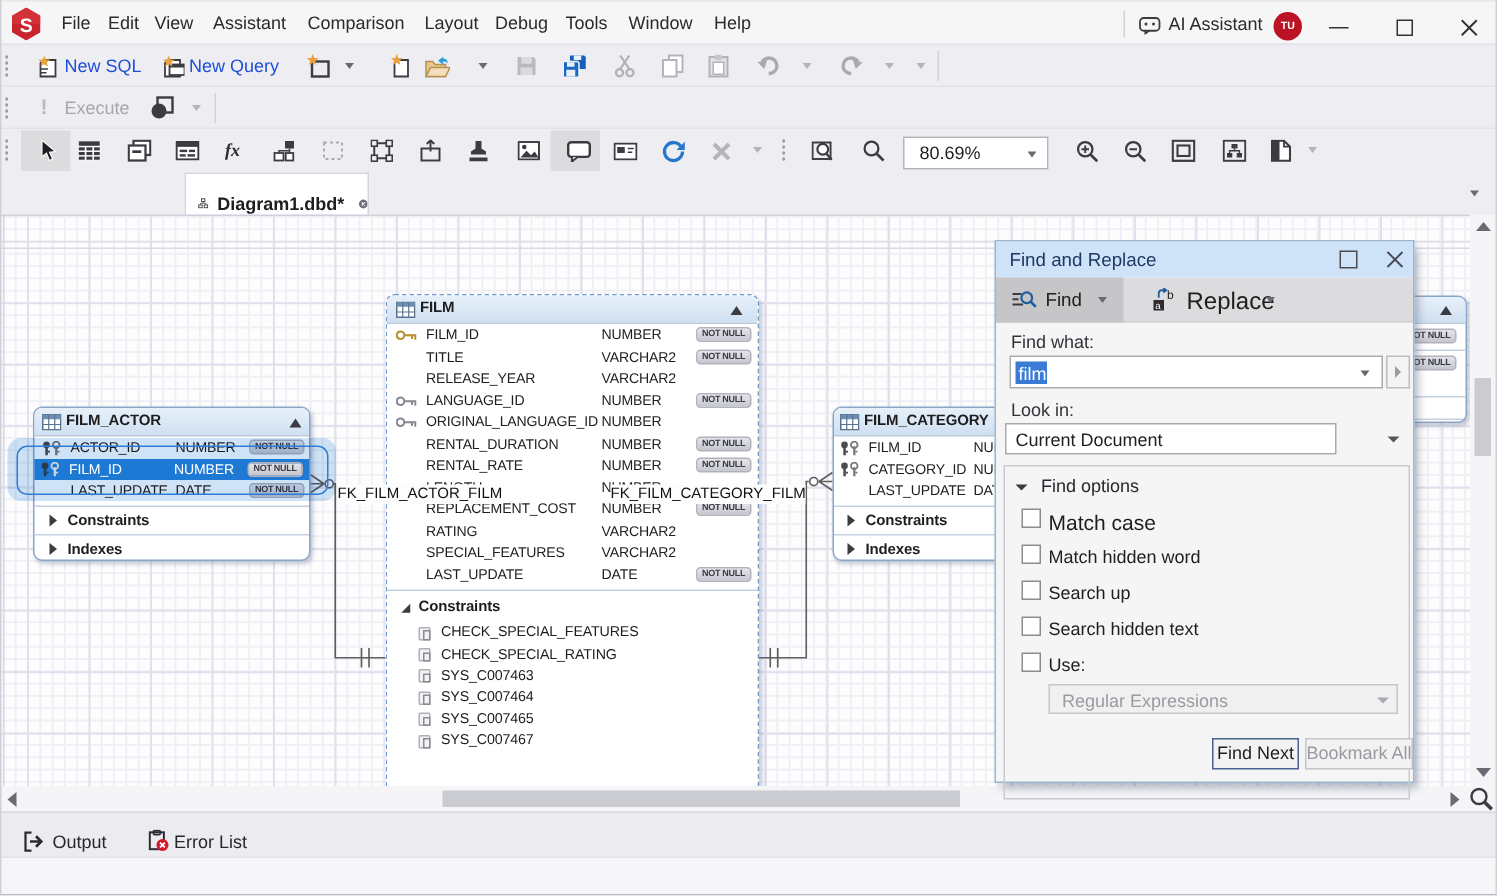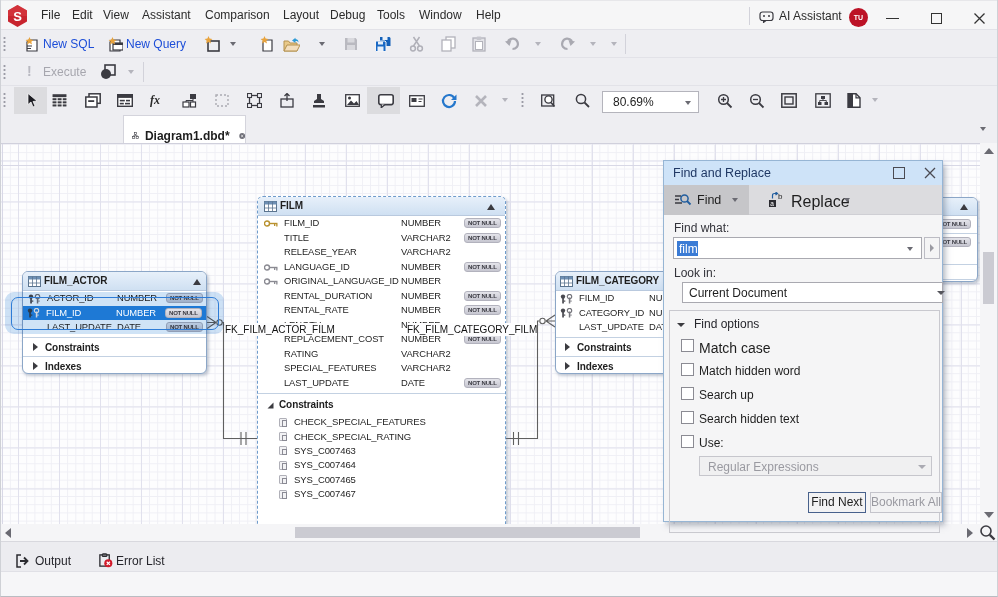--- a/index.html
+++ b/index.html
@@ -666,21 +666,21 @@
   <span class="dlglabel" style="left:10px;top:60px">Find what:</span>
   <div class="dlginput" style="left:9px;top:76px;width:249px;height:22px">
     <div class="abs" style="left:3px;top:3px;width:21px;height:15px;background:#3a7bd5"></div>
     <span class="abs" style="left:5px;top:3.5px;font-size:12px;color:#fff">film</span>
     <span class="caret abs" style="left:233px;top:9px"></span>
   </div>
   <div class="abs" style="left:260px;top:76px;width:16px;height:22px;background:#f4f4f5;border:1px solid #bcbcc4">
     <div class="arr" style="left:5px;top:6px;position:absolute;border-top:4px solid transparent;border-bottom:4px solid transparent;border-left:4.5px solid #9a9aa2"></div>
   </div>
   <span class="dlglabel" style="left:10px;top:105px">Look in:</span>
-  <div class="dlginput" style="left:18px;top:121px;width:261px;height:21px">
+  <div class="dlginput" style="left:6px;top:121px;width:221px;height:21px">
     <span class="abs" style="left:6px;top:3px;font-size:12px;color:#1e1e1e">Current Document</span>
     <span class="combo-arrow" style="left:254px;top:8px"></span>
   </div>
   <div id="groupbox">
     <div class="combo-arrow" style="left:7px;top:12px;border-top-color:#3b3b40"></div>
     <span class="abs" style="left:24px;top:6px;font-size:12px;color:#26262c">Find options</span>
     <div class="chk" style="left:11px;top:28px"></div>
       <span class="abs" style="left:29px;top:29px;font-size:14px">Match case</span>
     <div class="chk" style="left:11px;top:52px"></div>
       <span class="abs" style="left:29px;top:53px;font-size:12px">Match hidden word</span>

